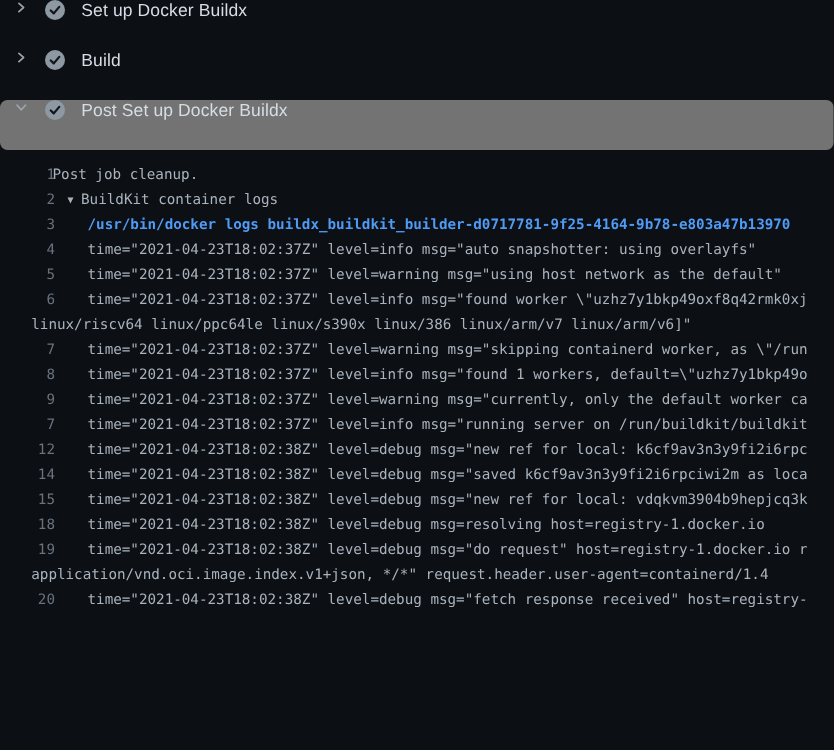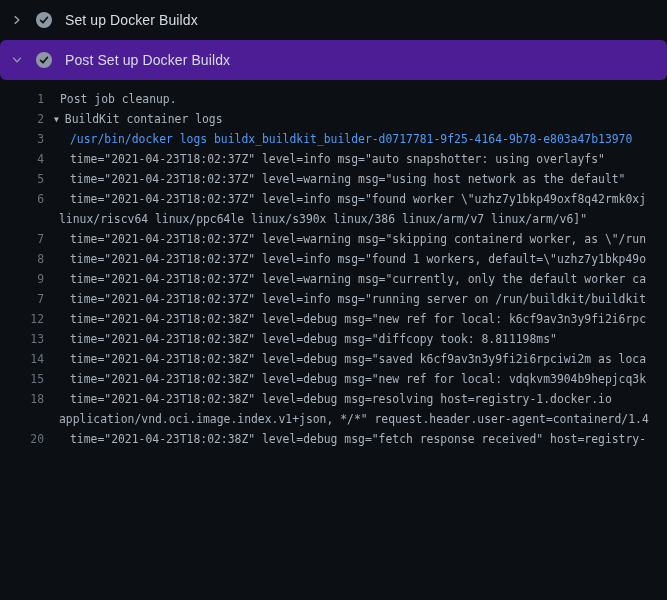--- a/index.html
+++ b/index.html
@@ -4,66 +4,80 @@
 <style>
   html,body{margin:0;padding:0}
   body{
     width:667px;height:600px;overflow:hidden;
     background:#0c0f14;
     font-family:"Liberation Sans","DejaVu Sans",sans-serif;
   }
   
   .steps{padding-top:0}
   .step-row{
-    display:flex;align-items:center;height:40px;
+    display:flex;align-items:flex-start;height:40px;
     padding-left:11px;cursor:pointer;box-sizing:border-box;
   }
-  .step-row.expanded{background:#4c1d95;border-radius:6px}
+  .step-row.expanded{background:#737373;border-radius:6px}
   .chev{width:12px;height:12px;color:#99a2ad;display:flex;align-items:center;justify-content:center;margin-right:13px;flex:0 0 auto}
   .chev svg{display:block}
   .chev.down svg{transform:rotate(90deg)}
   .check{width:16px;height:16px;margin-right:13px;display:flex;flex:0 0 auto}
   .step-label{font-size:14px;color:#d7dde5;letter-spacing:.1px}
   
   .log{
     padding-top:9px;
     font-family:"DejaVu Sans Mono","Liberation Mono",monospace;
     font-size:11.4px;line-height:20px;color:#a9b3bd;
   }
   .log-row{position:relative;height:20px;white-space:pre;overflow:hidden}
   .ln{
     position:absolute;left:0;top:0;width:44px;text-align:right;
     color:#69727d;cursor:pointer;
   }
   .ct{display:block}
-  .ind-top .ct{padding-left:60px}
+  .ind-top .ct{padding-left:42px}
   .ind-group .ct{padding-left:54px}
   .ind-nested .ct{padding-left:70px}
-  .ind-wrap .ct{padding-left:59px}
-  .command .ct{color:#4f9bf5;font-weight:normal}
+  .ind-wrap .ct{padding-left:25px}
+  .command .ct{color:#4f9bf5;font-weight:bold}
   .group .ct{cursor:pointer}
   .tri{font-size:8px;margin-right:6px;display:inline-block;transform:translateY(-1px)}
 </style>
 </head>
 <body>
 
 <div class="steps">
     <div class="step-row">
       <span class="chev">
         <svg width="12" height="12" viewBox="0 0 16 16">
           <path d="M5.5 3.5 L10.5 8 L5.5 12.5" fill="none" stroke="currentColor" stroke-width="1.8" stroke-linecap="round" stroke-linejoin="round"></path>
         </svg>
       </span>
       <span class="check">
         <svg width="16" height="16" viewBox="0 0 16 16">
           <circle cx="8" cy="8" r="8" fill="#8e98a3"></circle>
           <path d="M4.6 8.4 L7 10.7 L11.4 5.5" fill="none" stroke="#11151c" stroke-width="1.8" stroke-linecap="round" stroke-linejoin="round"></path>
         </svg>
       </span>
       <span class="step-label">Set up Docker Buildx</span>
+    </div>
+    <div class="step-row">
+      <span class="chev">
+        <svg width="12" height="12" viewBox="0 0 16 16">
+          <path d="M5.5 3.5 L10.5 8 L5.5 12.5" fill="none" stroke="currentColor" stroke-width="1.8" stroke-linecap="round" stroke-linejoin="round"></path>
+        </svg>
+      </span>
+      <span class="check">
+        <svg width="16" height="16" viewBox="0 0 16 16">
+          <circle cx="8" cy="8" r="8" fill="#8e98a3"></circle>
+          <path d="M4.6 8.4 L7 10.7 L11.4 5.5" fill="none" stroke="#11151c" stroke-width="1.8" stroke-linecap="round" stroke-linejoin="round"></path>
+        </svg>
+      </span>
+      <span class="step-label">Build</span>
     </div>
     <div class="step-row expanded">
       <span class="chev down">
         <svg width="12" height="12" viewBox="0 0 16 16">
           <path d="M5.5 3.5 L10.5 8 L5.5 12.5" fill="none" stroke="currentColor" stroke-width="1.8" stroke-linecap="round" stroke-linejoin="round"></path>
         </svg>
       </span>
       <span class="check">
         <svg width="16" height="16" viewBox="0 0 16 16">
           <circle cx="8" cy="8" r="8" fill="#8e98a3"></circle>
@@ -79,19 +93,19 @@
     <div class="log-row command ind-nested"><span class="ln">3</span><span class="ct">/usr/bin/docker logs buildx_buildkit_builder-d0717781-9f25-4164-9b78-e803a47b13970</span></div>
     <div class="log-row plain ind-nested"><span class="ln">4</span><span class="ct">time="2021-04-23T18:02:37Z" level=info msg="auto snapshotter: using overlayfs"</span></div>
     <div class="log-row plain ind-nested"><span class="ln">5</span><span class="ct">time="2021-04-23T18:02:37Z" level=warning msg="using host network as the default"</span></div>
     <div class="log-row plain ind-nested"><span class="ln">6</span><span class="ct">time="2021-04-23T18:02:37Z" level=info msg="found worker \"uzhz7y1bkp49oxf8q42rmk0xj</span></div>
     <div class="log-row plain ind-wrap"><span class="ln"></span><span class="ct">linux/riscv64 linux/ppc64le linux/s390x linux/386 linux/arm/v7 linux/arm/v6]"</span></div>
     <div class="log-row plain ind-nested"><span class="ln">7</span><span class="ct">time="2021-04-23T18:02:37Z" level=warning msg="skipping containerd worker, as \"/run</span></div>
     <div class="log-row plain ind-nested"><span class="ln">8</span><span class="ct">time="2021-04-23T18:02:37Z" level=info msg="found 1 workers, default=\"uzhz7y1bkp49o</span></div>
     <div class="log-row plain ind-nested"><span class="ln">9</span><span class="ct">time="2021-04-23T18:02:37Z" level=warning msg="currently, only the default worker ca</span></div>
     <div class="log-row plain ind-nested"><span class="ln">7</span><span class="ct">time="2021-04-23T18:02:37Z" level=info msg="running server on /run/buildkit/buildkit</span></div>
     <div class="log-row plain ind-nested"><span class="ln">12</span><span class="ct">time="2021-04-23T18:02:38Z" level=debug msg="new ref for local: k6cf9av3n3y9fi2i6rpc</span></div>
-    <div class="log-row plain ind-nested"><span class="ln">13</span><span class="ct">time="2021-04-23T18:02:38Z" level=debug msg="diffcopy took: 8.811198ms"</span></div>
     <div class="log-row plain ind-nested"><span class="ln">14</span><span class="ct">time="2021-04-23T18:02:38Z" level=debug msg="saved k6cf9av3n3y9fi2i6rpciwi2m as loca</span></div>
     <div class="log-row plain ind-nested"><span class="ln">15</span><span class="ct">time="2021-04-23T18:02:38Z" level=debug msg="new ref for local: vdqkvm3904b9hepjcq3k</span></div>
     <div class="log-row plain ind-nested"><span class="ln">18</span><span class="ct">time="2021-04-23T18:02:38Z" level=debug msg=resolving host=registry-1.docker.io</span></div>
+    <div class="log-row plain ind-nested"><span class="ln">19</span><span class="ct">time="2021-04-23T18:02:38Z" level=debug msg="do request" host=registry-1.docker.io r</span></div>
     <div class="log-row plain ind-wrap"><span class="ln"></span><span class="ct">application/vnd.oci.image.index.v1+json, */*" request.header.user-agent=containerd/1.4</span></div>
     <div class="log-row plain ind-nested"><span class="ln">20</span><span class="ct">time="2021-04-23T18:02:38Z" level=debug msg="fetch response received" host=registry-</span></div>
   </div>
 
 </body></html>

